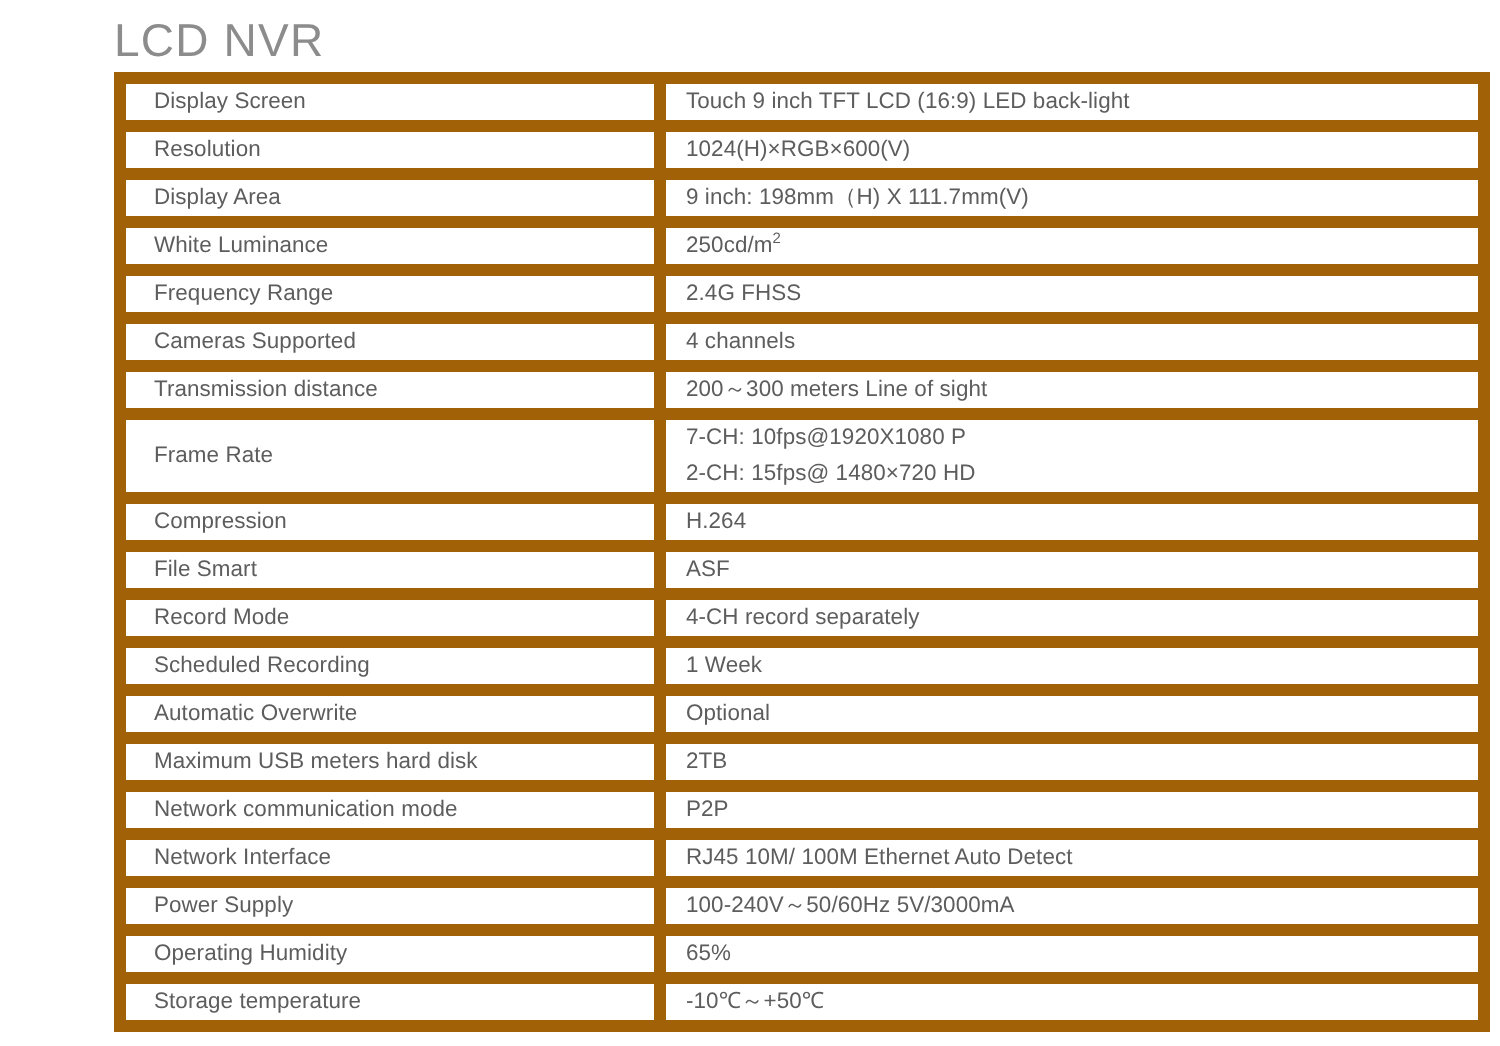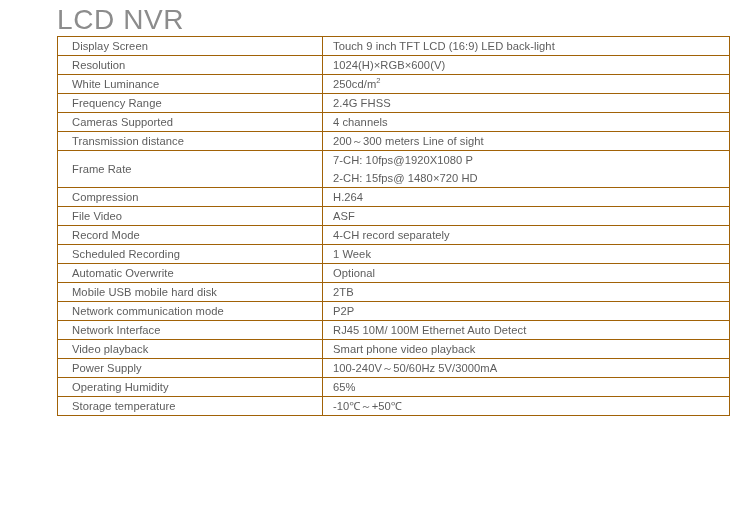--- a/index.html
+++ b/index.html
@@ -16,21 +16,21 @@
   .page {
     position: relative;
     width: 750px;
     height: 523px;
     background: #ffffff;
   }
   .page-title {
     position: absolute;
     left: 57px;
     top: 6px;
-    font-size: 28px;
+    font-size: 23px;
     font-weight: 400;
     letter-spacing: 0.6px;
     color: #8c8c8c;
     line-height: 28px;
     white-space: nowrap;
   }
   .spec-table {
     position: absolute;
     left: 57px;
     top: 36px;
@@ -38,21 +38,21 @@
     border-collapse: collapse;
     table-layout: fixed;
   }
   .spec-table tr {
     height: 18.5px;
   }
   .spec-table tr.tall {
     height: 37px;
   }
   .spec-table td {
-    border: 1px solid #a16207;
+    border: 6px solid #a16207;
     padding: 0;
     font-size: 11.2px;
     color: #5d5d5d;
     vertical-align: middle;
     line-height: 18px;
     letter-spacing: 0.05px;
   }
   .spec-table td.label {
     width: 250px;
     padding-left: 14px;
@@ -87,20 +87,26 @@
             <span class="vline">Touch 9 inch TFT LCD (16:9) LED back-light</span>
           </td>
         </tr>
         <tr>
           <td class="label">Resolution</td>
           <td class="value">
             <span class="vline">1024(H)×RGB×600(V)</span>
           </td>
         </tr>
         <tr>
+          <td class="label">Display Area</td>
+          <td class="value">
+            <span class="vline">9 inch: 198mm（H) X 111.7mm(V)</span>
+          </td>
+        </tr>
+        <tr>
           <td class="label">White Luminance</td>
           <td class="value">
             <span class="vline">250cd/m<sup>2</sup></span>
           </td>
         </tr>
         <tr>
           <td class="label">Frequency Range</td>
           <td class="value">
             <span class="vline">2.4G FHSS</span>
           </td>
@@ -124,21 +130,21 @@
             <span class="vline">2-CH: 15fps@ 1480×720 HD</span>
           </td>
         </tr>
         <tr>
           <td class="label">Compression</td>
           <td class="value">
             <span class="vline">H.264</span>
           </td>
         </tr>
         <tr>
-          <td class="label">File Video</td>
+          <td class="label">File Smart</td>
           <td class="value">
             <span class="vline">ASF</span>
           </td>
         </tr>
         <tr>
           <td class="label">Record Mode</td>
           <td class="value">
             <span class="vline">4-CH record separately</span>
           </td>
         </tr>
@@ -148,41 +154,35 @@
             <span class="vline">1 Week</span>
           </td>
         </tr>
         <tr>
           <td class="label">Automatic Overwrite</td>
           <td class="value">
             <span class="vline">Optional</span>
           </td>
         </tr>
         <tr>
-          <td class="label">Mobile USB mobile hard disk</td>
+          <td class="label">Maximum USB meters hard disk</td>
           <td class="value">
             <span class="vline">2TB</span>
           </td>
         </tr>
         <tr>
           <td class="label">Network communication mode</td>
           <td class="value">
             <span class="vline">P2P</span>
           </td>
         </tr>
         <tr>
           <td class="label">Network Interface</td>
           <td class="value">
             <span class="vline">RJ45 10M/ 100M Ethernet Auto Detect</span>
-          </td>
-        </tr>
-        <tr>
-          <td class="label">Video playback</td>
-          <td class="value">
-            <span class="vline">Smart phone video playback</span>
           </td>
         </tr>
         <tr>
           <td class="label">Power Supply</td>
           <td class="value">
             <span class="vline">100-240V～50/60Hz 5V/3000mA</span>
           </td>
         </tr>
         <tr>
           <td class="label">Operating Humidity</td>

